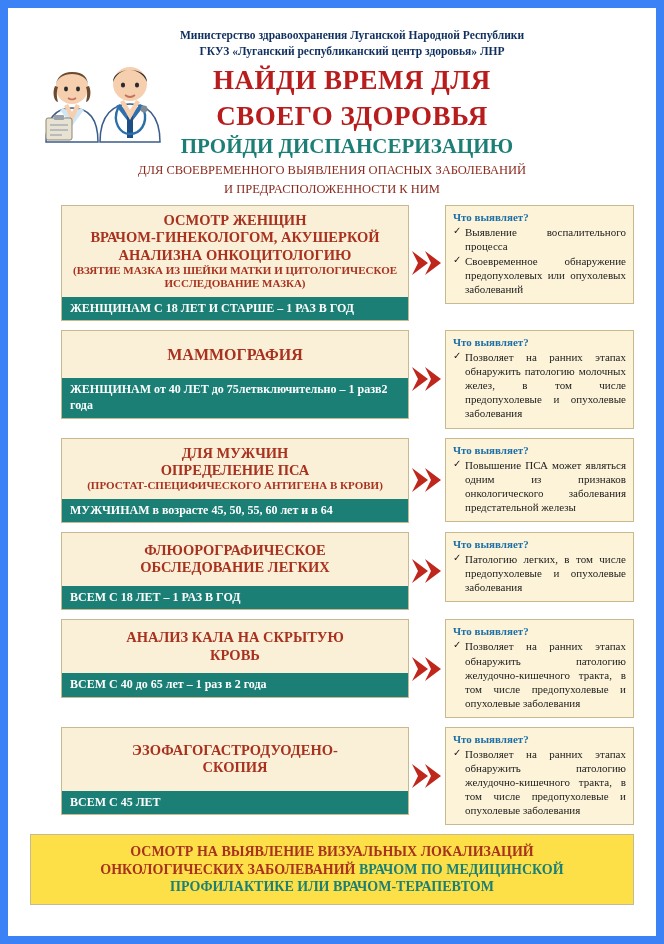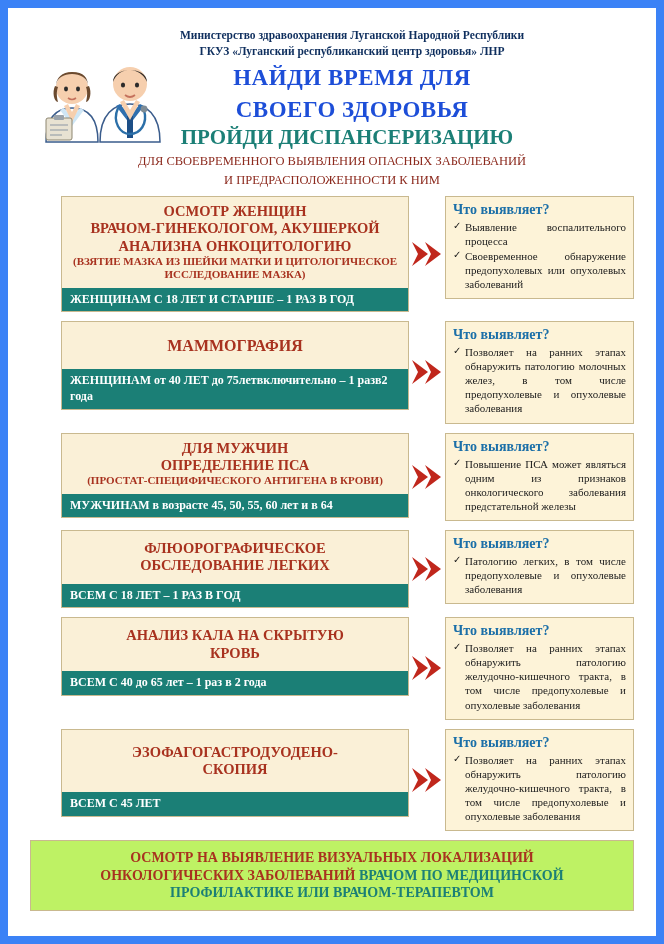--- a/index.html
+++ b/index.html
@@ -34,22 +34,22 @@
     text-align: center;
     font-weight: bold;
     font-size: 11.5px;
     color: #0f2f5e;
     line-height: 1.35;
     padding-left: 40px;
   }
   .title-main {
     text-align: center;
     font-weight: bold;
-    color: #1d4ed8;
-    font-size: 23px;
+    color: #b91c1c;
+    font-size: 27px;
     letter-spacing: 0.5px;
     line-height: 1.12;
     margin-top: 6px;
     padding-left: 40px;
   }
   .title-sub {
     text-align: center;
     font-weight: bold;
     color: #1b7f76;
     font-size: 21px;
@@ -127,21 +127,21 @@
     flex: 1;
     background: #fdf3d8;
     border: 1px solid #c9b98f;
     box-sizing: border-box;
     padding: 5px 7px 6px 7px;
     min-height: 60px;
   }
   .right-head {
     color: #1b6fa8;
     font-weight: bold;
-    font-size: 14px;
+    font-size: 11px;
     margin-bottom: 2px;
   }
   .right-list {
     margin: 0;
     padding: 0;
     list-style: none;
   }
   .right-list li {
     position: relative;
     padding-left: 12px;
@@ -156,21 +156,21 @@
     position: absolute;
     left: 0;
     top: 0;
     font-size: 10px;
     color: #1b1b1b;
   }
 
   
   .footer {
     margin: 4px 10px 10px 10px;
-    background: #bef264;
+    background: #fde047;
     border: 1px solid #c9b98f;
     text-align: center;
     padding: 8px 10px;
     font-weight: bold;
     font-size: 14px;
     line-height: 1.25;
     color: #a8321f;
   }
   .footer .teal { color: #1b7f76; }
 </style>

